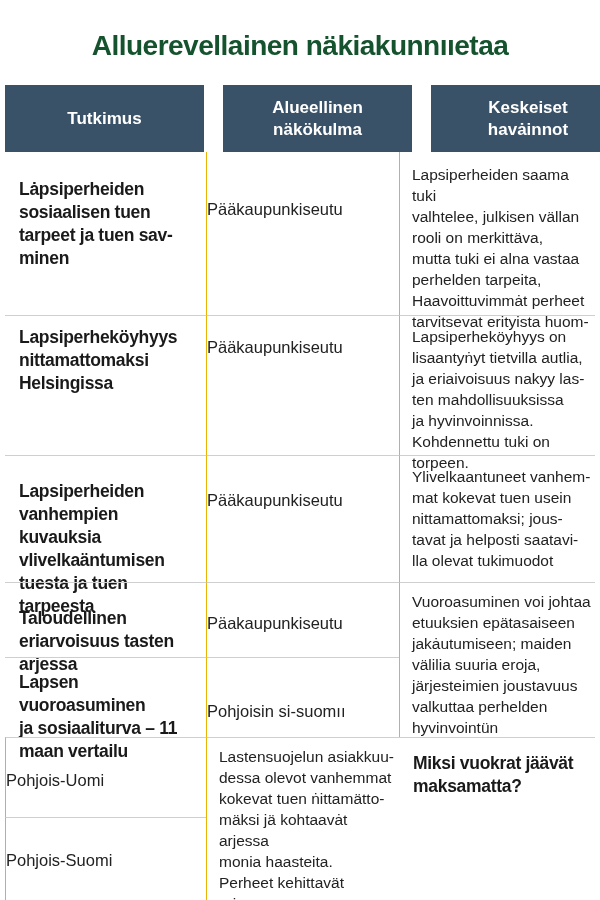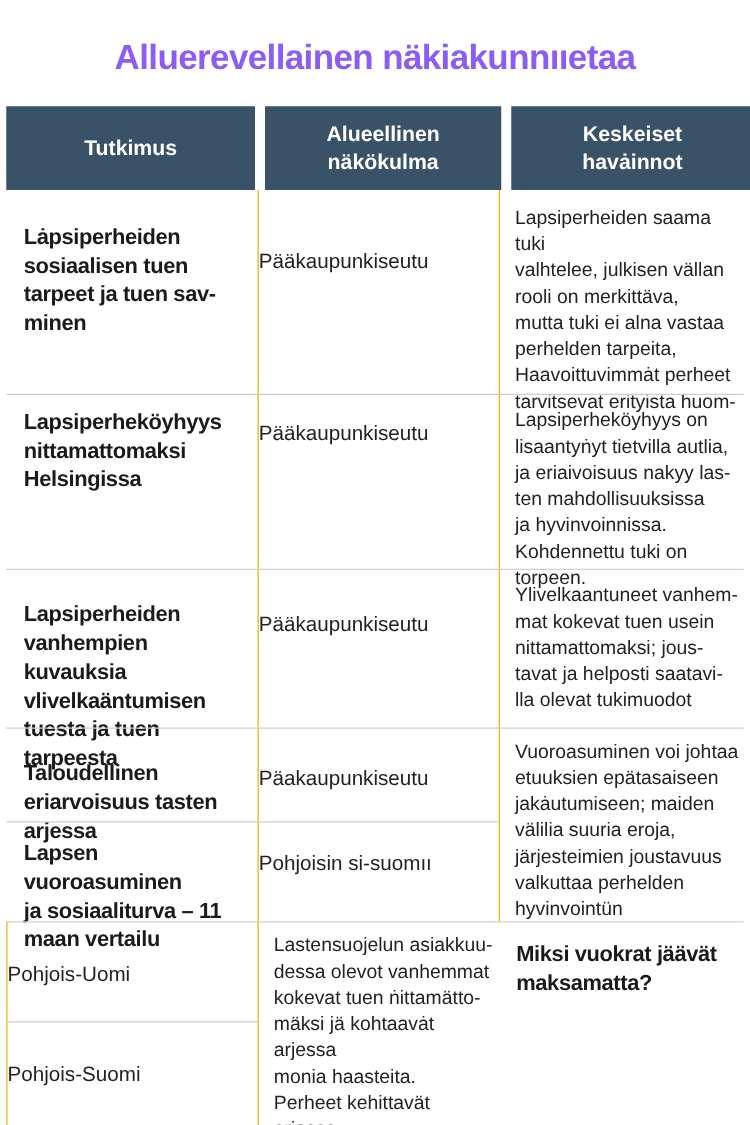--- a/index.html
+++ b/index.html
@@ -11,27 +11,27 @@
     font-family:"Liberation Sans","DejaVu Sans",sans-serif;
     color:#1e1e1e;
   }
   .title{
     margin:0;
     padding-top:30px;
     text-align:center;
     font-size:28px;
     font-weight:bold;
     letter-spacing:-0.5px;
-    color:#8b5cf6;
+    color:#14532d;
   }
   .table{margin:23px 5px 0 5px;}
   .header{
     display:grid;
     grid-template-columns:199px 189px 194px;
-    column-gap:8px;
+    column-gap:19px;
   }
   .hcell{
     background:#3a5268;
     color:#ffffff;
     height:67px;
     display:flex;align-items:center;justify-content:center;
     text-align:center;
     font-weight:bold;
     font-size:17px;
     line-height:22px;
@@ -57,21 +57,21 @@
     color:#1a1a1a;
   }
   .s1{padding-top:26px}.s2{padding-top:10px}.s3{padding-top:24px}
   .s4{padding-top:24px}.s5{padding-top:13px}.s6{padding-top:13px}.s7{padding-top:14px}
   .region{
     font-size:16.5px;
     white-space:pre-line;
     color:#222;
   }
   .g1{padding-top:48px}.g2{padding-top:22px}.g3{padding-top:35px}
-  .g4{padding-top:31px}.g5{padding-top:24px}.g6{padding-top:33px}.g7{padding-top:33px}
+  .g4{padding-top:31px}.g5{padding-top:44px}.g6{padding-top:33px}.g7{padding-top:33px}
   .findings{
     font-size:15.5px;
     line-height:21px;
     padding-left:12px;
     padding-right:1px;
     white-space:pre-line;
     color:#222;
   }
   .f1{padding-top:12px}.f2{padding-top:10px}.f3{padding-top:10px}
   .f45{padding-top:8px}.f67{padding-top:8px}

